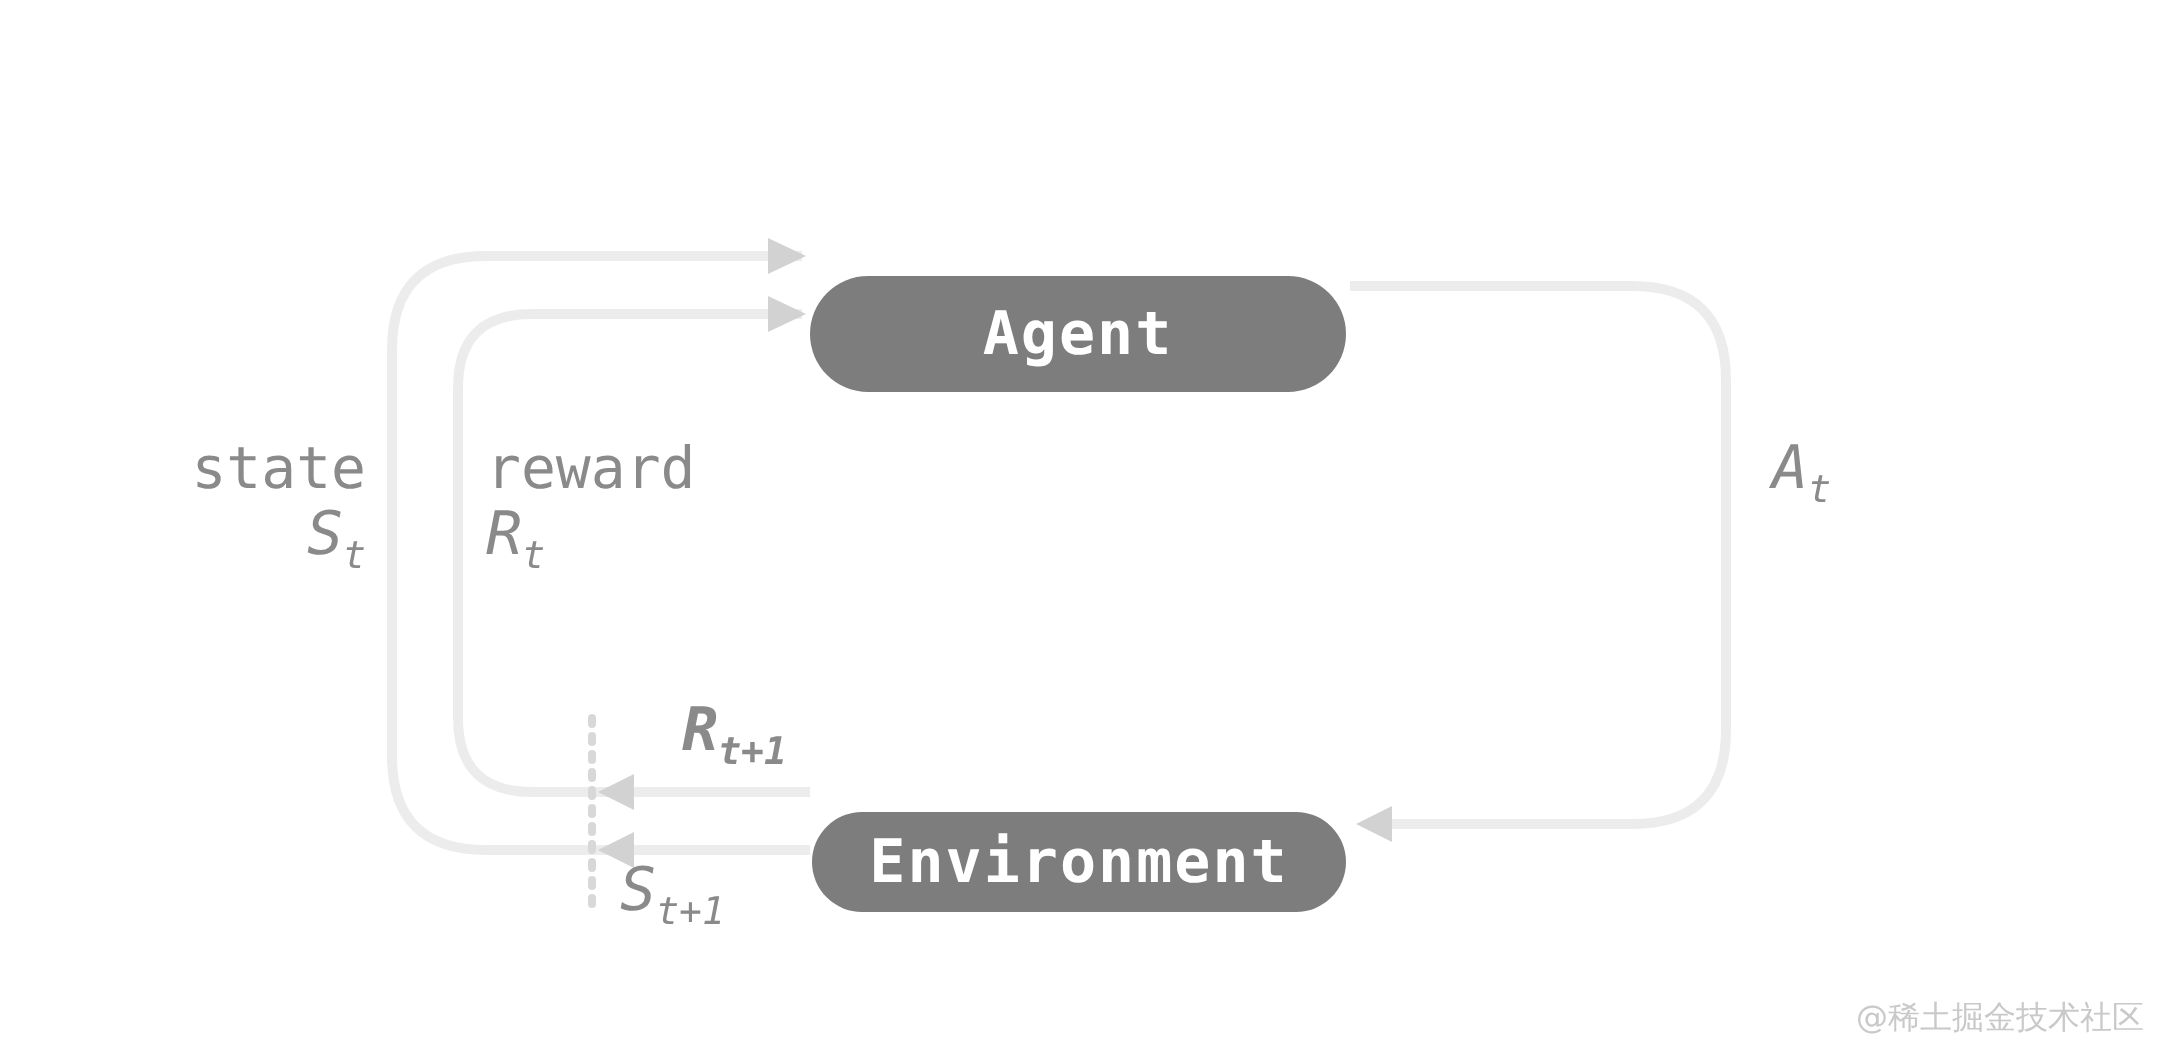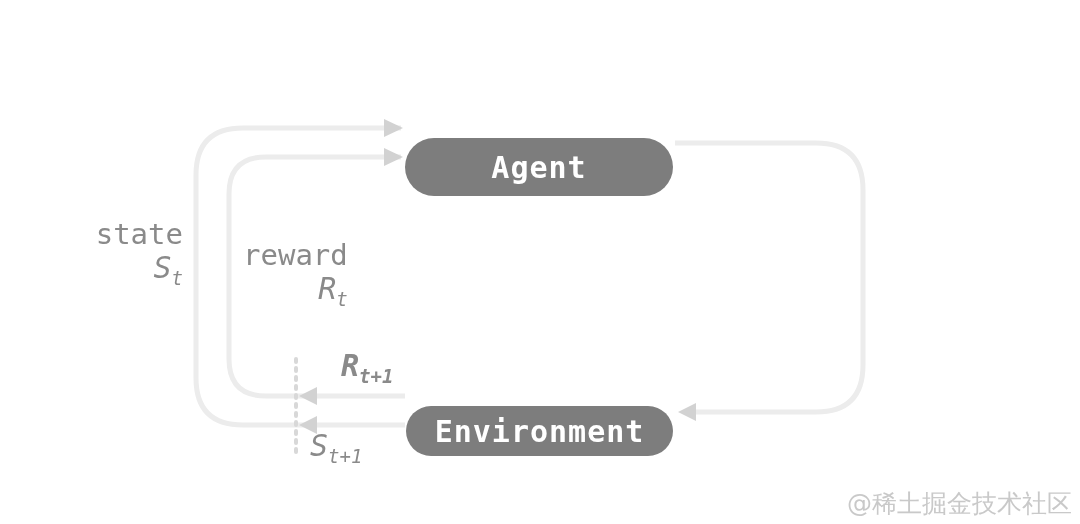--- a/index.html
+++ b/index.html
@@ -40,29 +40,29 @@
   .lbl{
     position:absolute;
     color:var(--label-text);
     font-size:29px;
     line-height:33px;
     white-space:nowrap;
   }
   .lbl .math{font-size:30px;font-style:italic;}
   .lbl sub{font-size:19px;font-style:italic;line-height:0;}
   .lbl-state{left:40px;top:218px;width:143px;text-align:right;}
-  .lbl-reward{left:243px;top:218px;text-align:right;margin-top:21px;}
+  .lbl-reward{left:243px;top:218px;text-align:left;}
   .lbl-action{left:886px;top:218px;text-align:left;}
   .lbl-reward-next{left:341px;top:349px;font-weight:bold;}
   .lbl-state-next{left:310px;top:429px;}
   .watermark{
     position:absolute;
     right:8px;bottom:4px;
     color:var(--watermark);
-    font-size:25px;
+    font-size:16px;
     font-family:"DejaVu Sans","Liberation Sans",sans-serif;
   }
 </style>
 </head>
 <body>
 
 <div class="canvas">
 
   <svg class="flow-svg" viewBox="0 0 1080 524" aria-hidden="true">
 
@@ -93,20 +93,21 @@
     <div>state</div>
     <div><span class="math">S</span><sub>t</sub></div>
   </div>
 
   <div class="lbl lbl-reward">
     <div>reward</div>
     <div><span class="math">R</span><sub>t</sub></div>
   </div>
 
   <div class="lbl lbl-action">
+    <div><span class="math">A</span><sub>t</sub></div>
   </div>
 
   <div class="lbl lbl-reward-next">
     <span class="math">R</span><sub>t+1</sub>
   </div>
 
   <div class="lbl lbl-state-next">
     <span class="math">S</span><sub>t+1</sub>
   </div>
 

